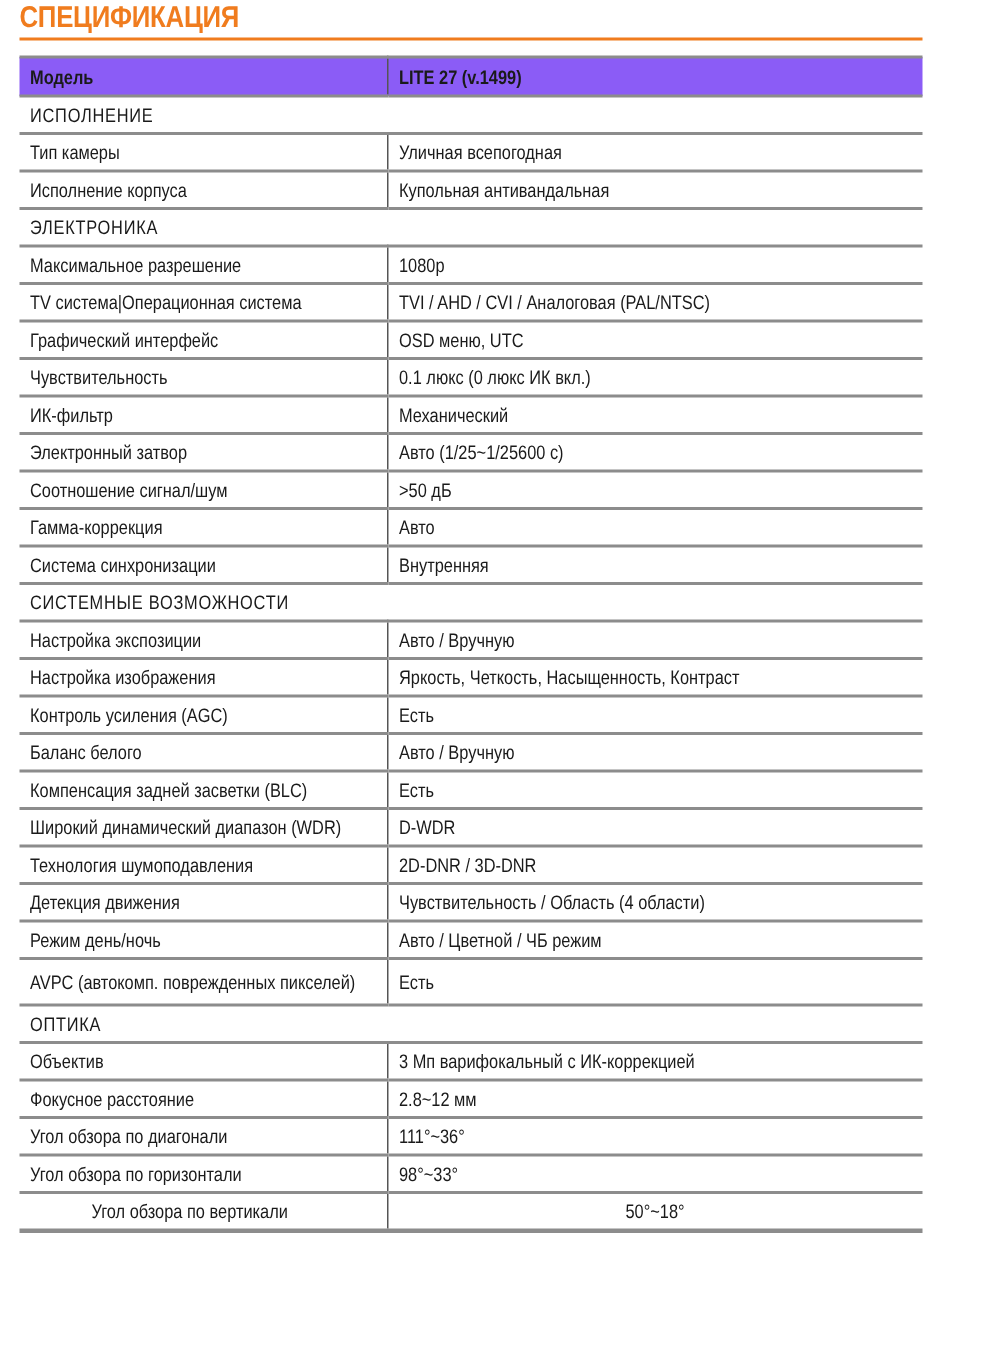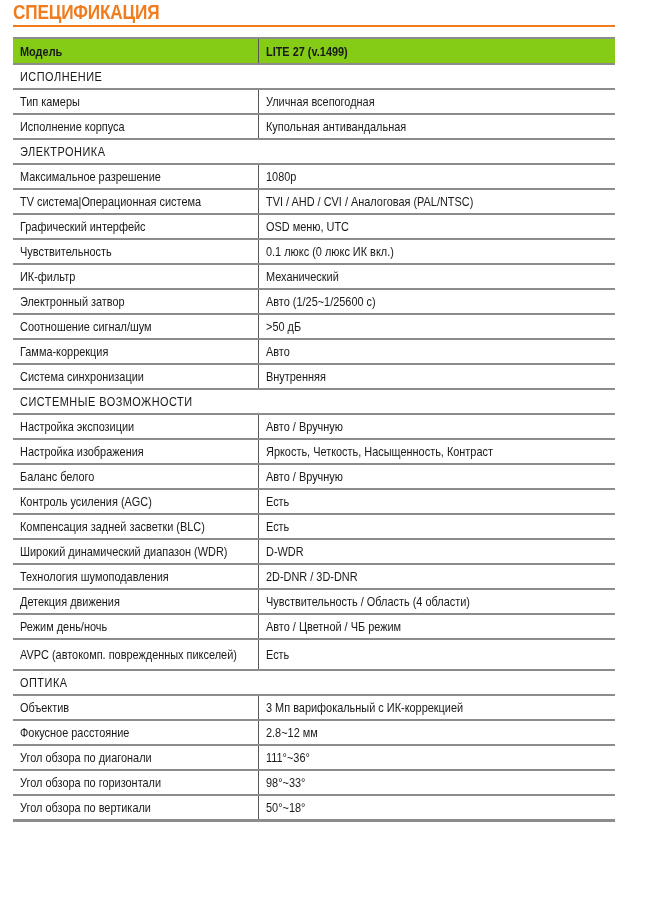--- a/index.html
+++ b/index.html
@@ -62,21 +62,21 @@
   .spec-table td .txt {
     display: inline-block;
     transform: scaleX(0.84);
     transform-origin: left center;
     white-space: nowrap;
   }
   .spec-table td.val {
     border-left: 1px solid #555555;
   }
   .spec-table tr.header td {
-    background: #84cc16;
+    background: #8b5cf6;
     font-weight: bold;
     height: 24px;
   }
   .spec-table tr.section td {
     font-weight: normal;
     letter-spacing: 0.6px;
   }
   .spec-table tr.multi td {
     height: 39px;
     vertical-align: top;
@@ -87,20 +87,21 @@
   }
   .spec-table tr.multi td .line {
     display: block;
     line-height: 16px;
   }
   .spec-table tr.tall td {
     height: 29px;
   }
   .spec-table tr:last-child td {
     border-bottom: none;
+    text-align: center;
   }
 </style>
 </head>
 <body>
 
 <h1 class="page-title">СПЕЦИФИКАЦИЯ</h1>
 <div class="title-rule"></div>
 
 <table class="spec-table">
   <colgroup>
@@ -170,26 +171,26 @@
     </tr>
     <tr>
       <td><span class="txt">Настройка экспозиции</span></td>
       <td class="val"><span class="txt">Авто / Вручную</span></td>
     </tr>
     <tr>
       <td><span class="txt">Настройка изображения</span></td>
       <td class="val"><span class="txt">Яркость, Четкость, Насыщенность, Контраст</span></td>
     </tr>
     <tr>
+      <td><span class="txt">Контроль усиления (AGC)</span></td>
+      <td class="val"><span class="txt">Есть</span></td>
+    </tr>
+    <tr>
       <td><span class="txt">Баланс белого</span></td>
       <td class="val"><span class="txt">Авто / Вручную</span></td>
-    </tr>
-    <tr>
-      <td><span class="txt">Контроль усиления (AGC)</span></td>
-      <td class="val"><span class="txt">Есть</span></td>
     </tr>
     <tr>
       <td><span class="txt">Компенсация задней засветки (BLC)</span></td>
       <td class="val"><span class="txt">Есть</span></td>
     </tr>
     <tr>
       <td><span class="txt">Широкий динамический диапазон (WDR)</span></td>
       <td class="val"><span class="txt">D-WDR</span></td>
     </tr>
     <tr>

